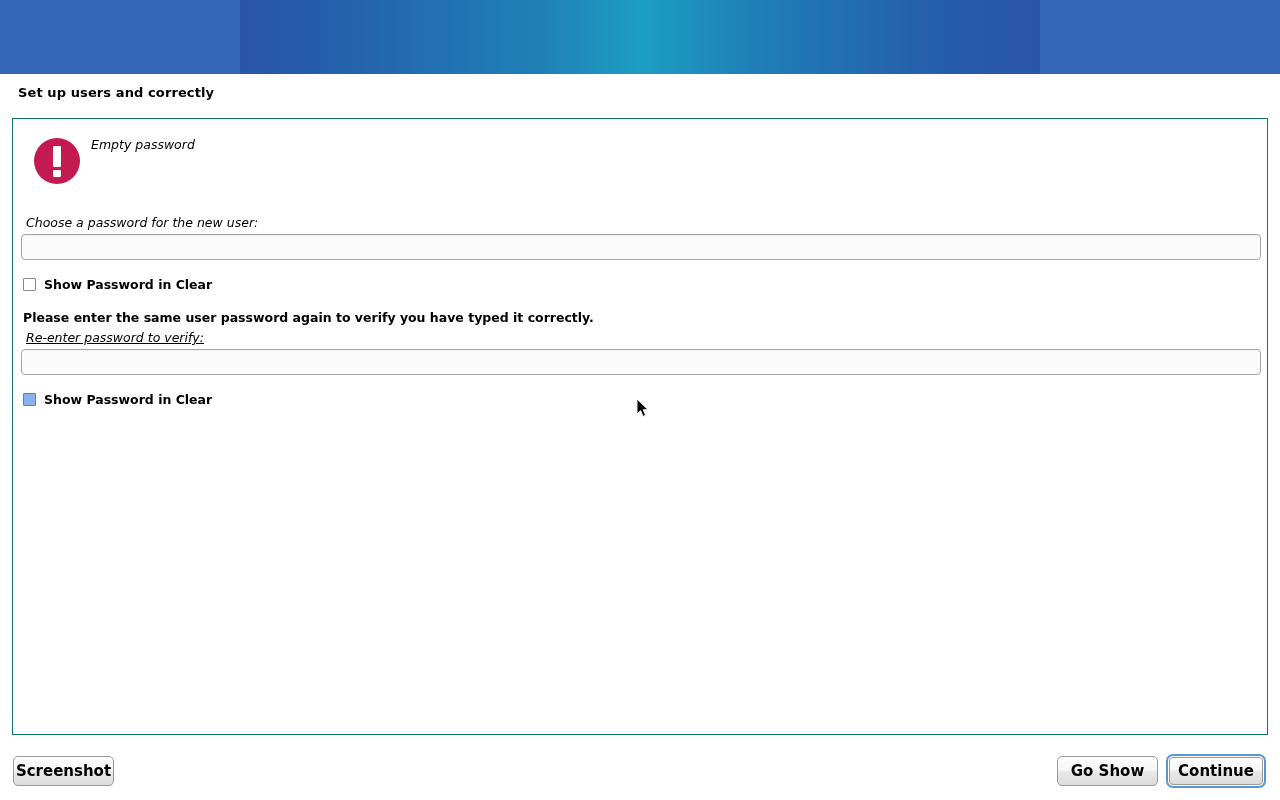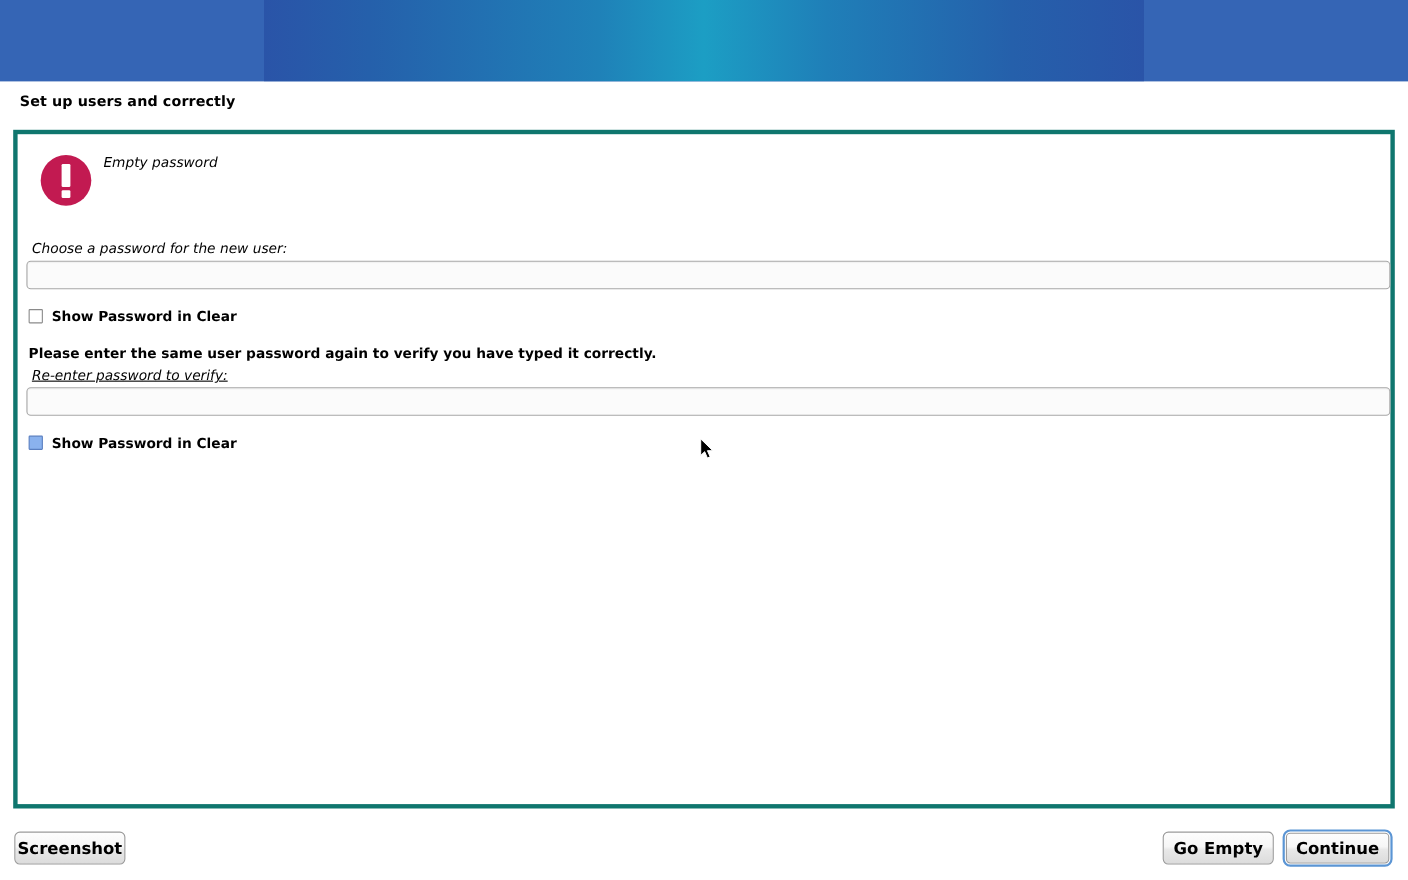--- a/index.html
+++ b/index.html
@@ -58,21 +58,21 @@
     letter-spacing: 0.1px;
   }
 
   
   #panel {
     position: absolute;
     left: 12px;
     top: 118px;
     width: 1256px;
     height: 617px;
-    border: 4px solid #0f766e;
+    border: 1px solid #0f766e;
     background: #ffffff;
     box-sizing: border-box;
   }
 
   
   #error-block {
     position: absolute;
     left: 10px;
     top: 10px;
     width: 1230px;
@@ -257,21 +257,21 @@
 
   <div class="checkbox-row" style="top:272px;">
     <span class="cbox focused"></span>
     <span class="cbox-label">Show Password in Clear</span>
   </div>
 
 </div>
 
 <button class="btn" id="btn-screenshot">Screenshot</button>
 
-<button class="btn" id="btn-goback">Go Empty</button>
+<button class="btn" id="btn-goback">Go Show</button>
 
 <div id="btn-continue-ring"></div>
 <button class="btn" id="btn-continue">Continue</button>
 
 <div id="cursor">
   <svg width="14" height="20" viewBox="0 0 14 20" xmlns="http://www.w3.org/2000/svg">
     <path d="M1,1 L1,16 L4.6,12.6 L7.1,18.4 L9.6,17.3 L7.1,11.7 L12,11.7 Z" fill="#000000" stroke="#ffffff" stroke-width="0.9"></path>
   </svg>
 </div>
 

